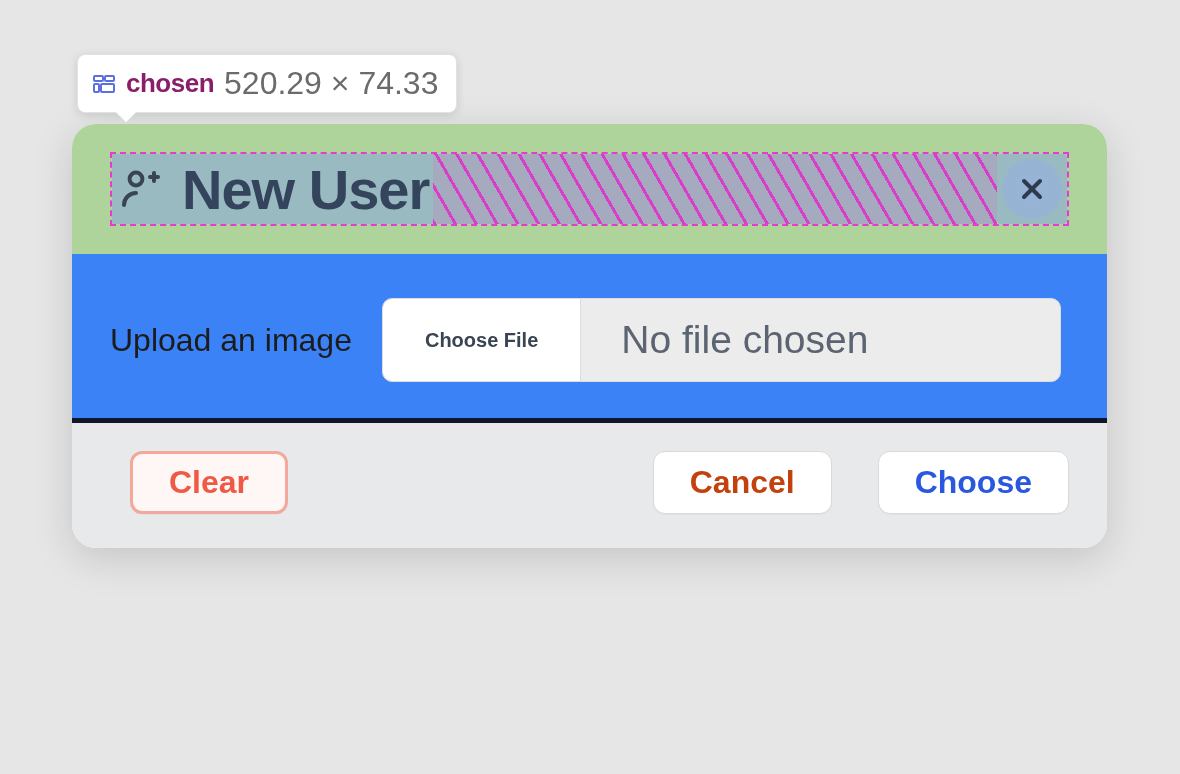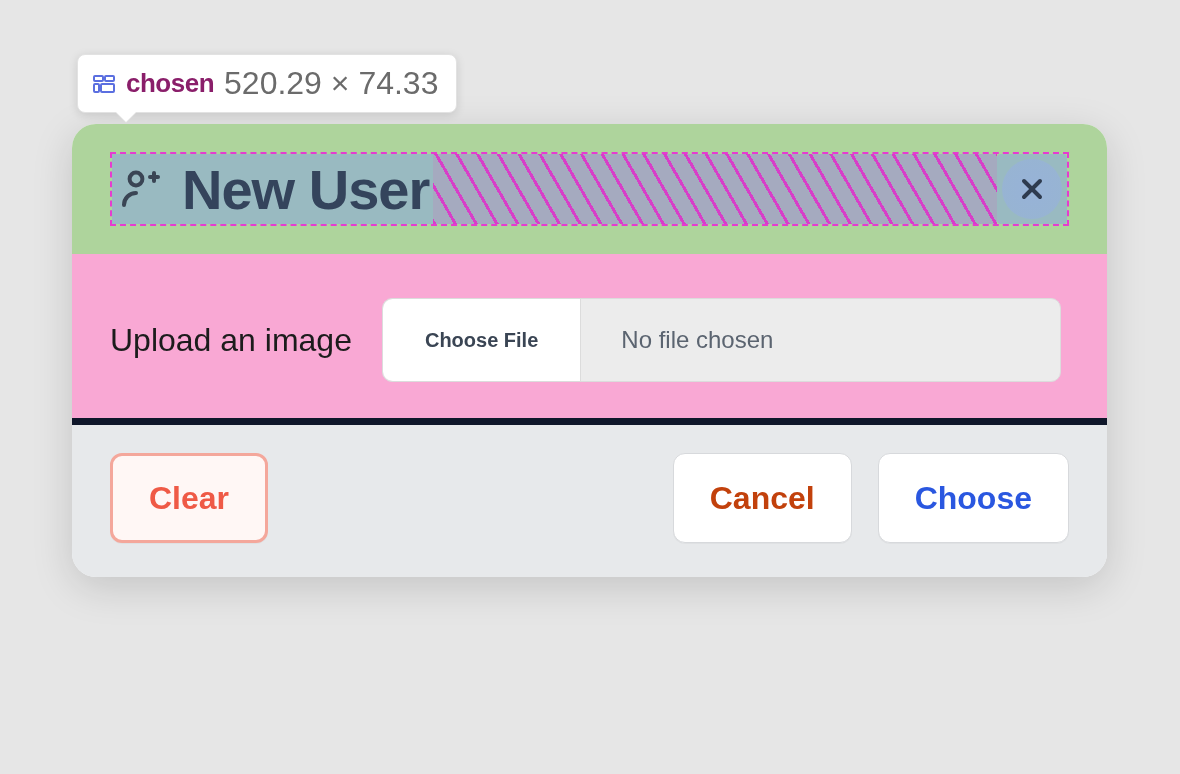--- a/index.html
+++ b/index.html
@@ -127,23 +127,23 @@
     align-items: center;
     justify-content: center;
   }
   .header-close svg {
     width: 32px; height: 32px;
     stroke: #2e3b4f;
   }
 
   
   .dialog-body {
-    background: #f9a8d4;
+    background: #3b82f6;
     padding: 44px 46px 36px 38px;
-    border-bottom: 7px solid #0f172a;
+    border-bottom: 5px solid #0f172a;
   }
   .upload-row {
     display: flex;
     align-items: center;
     gap: 30px;
   }
   .upload-label {
     font-size: 32px;
     color: #1c1c1c;
     font-weight: 400;
@@ -168,52 +168,53 @@
     font-weight: 700;
     color: #3a4554;
     text-align: center;
     height: 100%;
   }
   .file-status {
     flex: 1;
     display: flex;
     align-items: center;
     padding-left: 40px;
-    font-size: 24px;
+    font-size: 39px;
     color: #5b6470;
   }
   .hint {
     margin-top: 56px;
     font-size: 24px;
     color: #222;
   }
 
   
   .dialog-footer {
     background: #e7e9eb;
     padding: 28px 38px 34px 38px;
     display: flex;
     align-items: center;
     border-radius: 0 0 16px 16px;
   }
   .btn {
-    height: 90px;
+    height: 63px;
     padding: 0 36px;
     border-radius: 12px;
     font-size: 32px;
     font-weight: 700;
     display: inline-flex;
     align-items: center;
     justify-content: center;
     background: #ffffff;
     border: 1px solid #d7d9dc;
     color: #1c1c1c;
     box-shadow: 0 1px 0 rgba(0,0,0,0.03);
     min-width: 150px;
     text-align: center;
+    margin-left: 20px;
   }
   .btn-clear {
     border: 3px solid #f4a79b;
     color: #ef5a46;
     background: #fff7f5;
   }
   .btn-confirm {
     color: #2a57e0;
     font-weight: 800;
     min-width: 190px;

